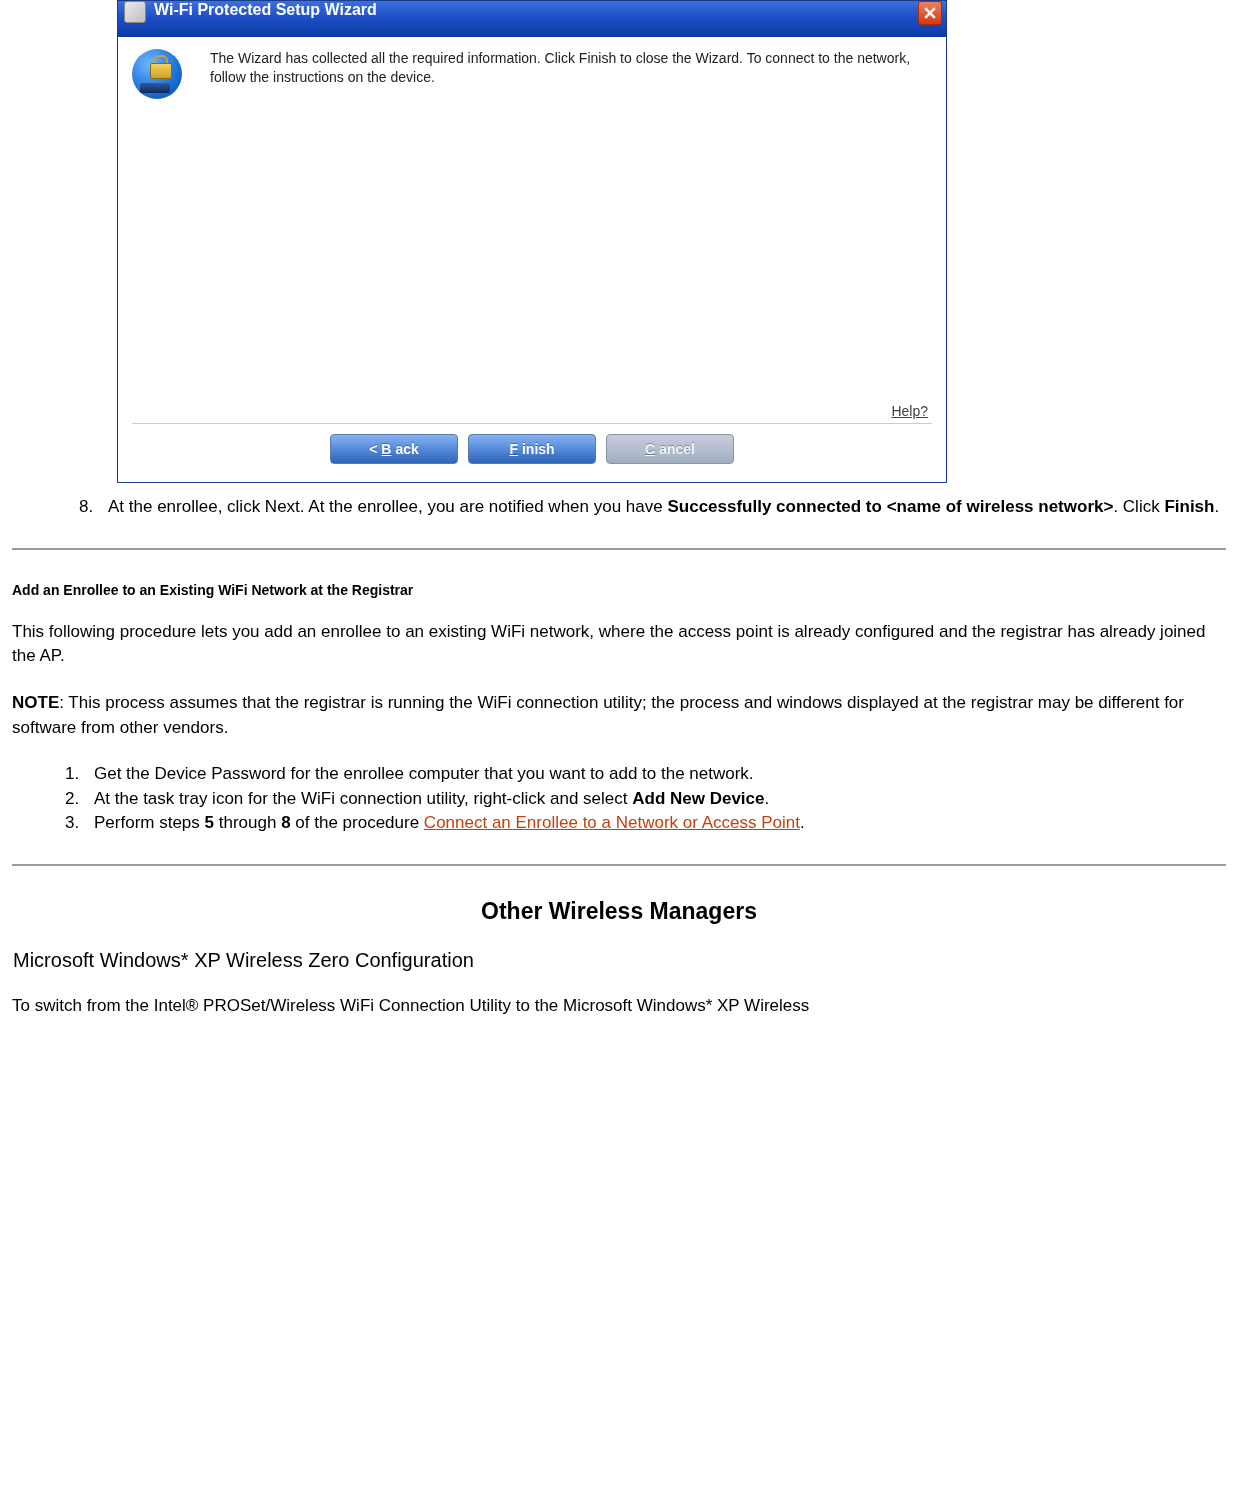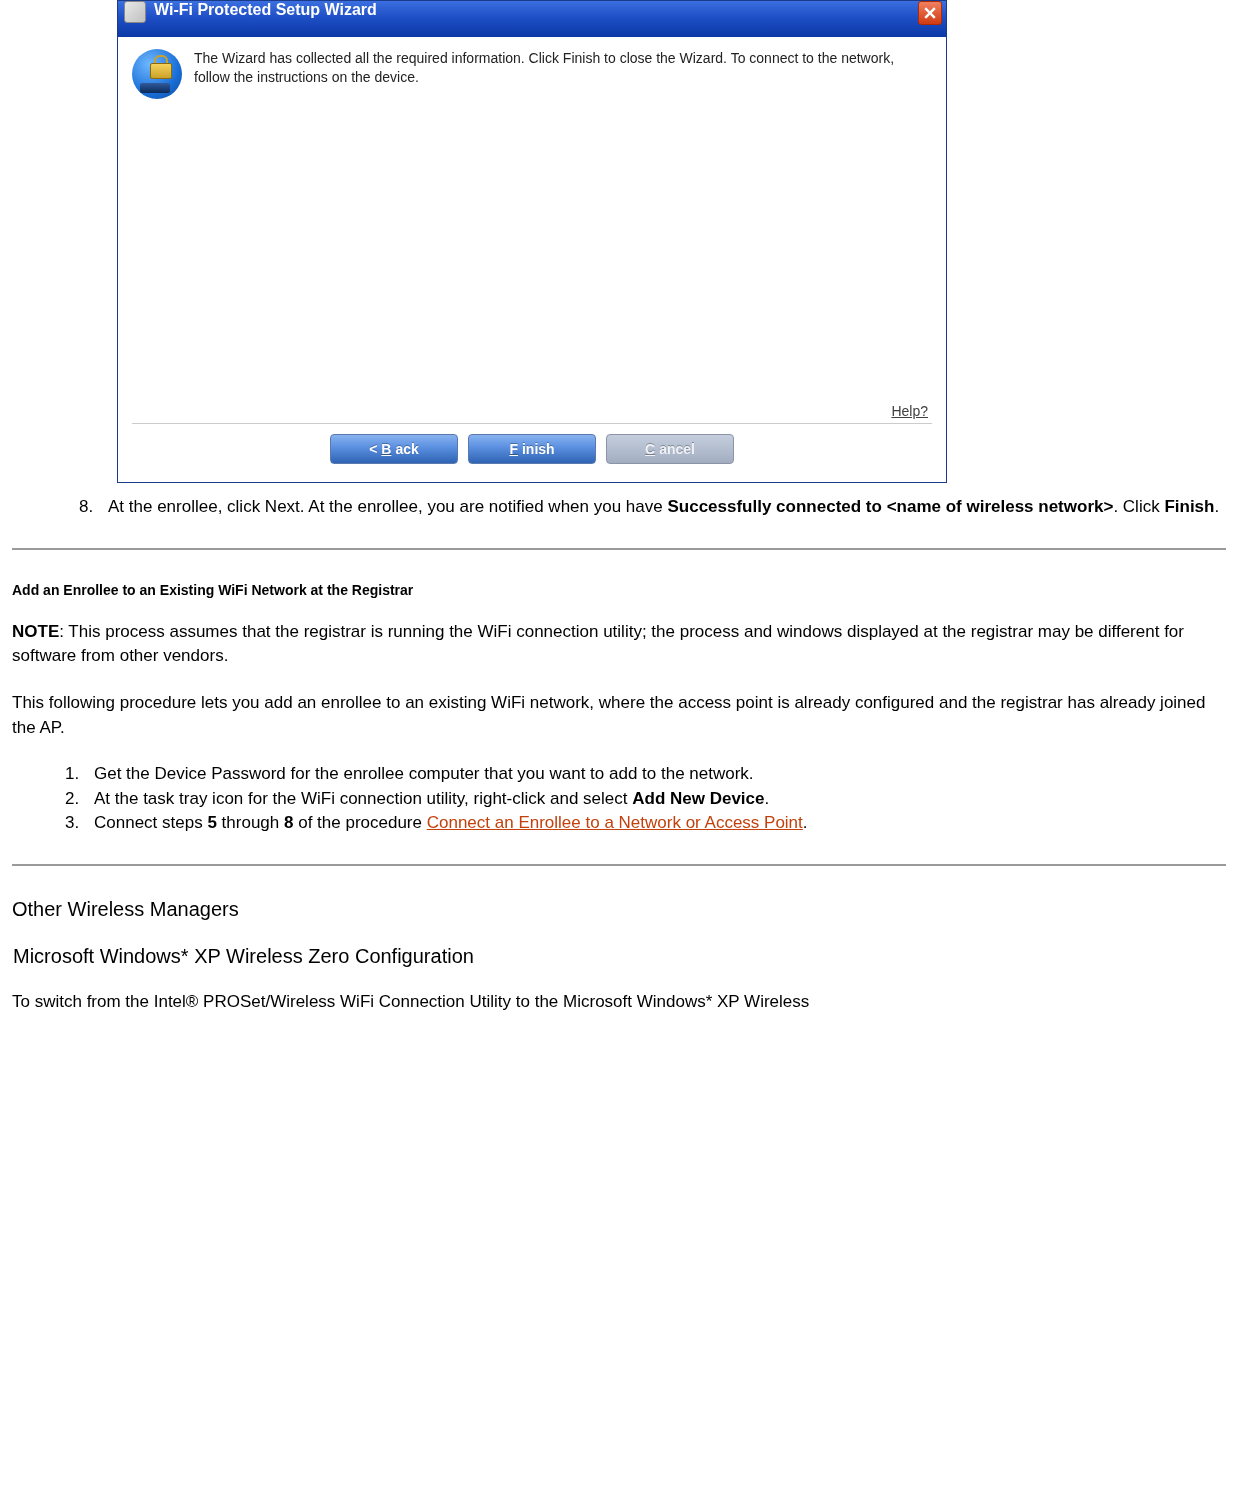--- a/index.html
+++ b/index.html
@@ -54,21 +54,21 @@
   .closebtn svg { width: 12px; height: 12px; }
   .wzbody {
     background: #fff;
     padding: 12px 14px 14px 14px;
     font-family: Tahoma, Arial, sans-serif;
     font-size: 14px;
     color: #222;
   }
   .wzmsg {
     display: flex;
-    gap: 12px;
+    gap: 28px;
     min-height: 60px;
   }
   .wzicon {
     width: 50px; height: 50px;
     flex: 0 0 auto;
     position: relative;
   }
   .wzicon .circle {
     width: 50px; height: 50px; border-radius: 50%;
     background: radial-gradient(circle at 35% 30%, #6fb8ff 0%, #1a6fd8 60%, #0a4aa0 100%);
@@ -142,22 +142,23 @@
   ol.doc.sub { padding-left: 72px; }
   hr.sep {
     border: none; border-top: 2px solid #9a9a9a;
     margin: 28px 0 32px 0;
   }
   h3 {
     font-size: 14px; font-weight: bold;
     margin: 0 0 22px 0;
   }
   h2 {
-    font-size: 20px; font-weight: normal;
+    font-size: 23px; font-weight: bold;
     margin: 0 0 24px 0;
+    text-align: center;
   }
   h4 {
     font-size: 20px; font-weight: normal;
     margin: 0 0 22px 1px;
   }
   p { margin: 0 0 22px 0; line-height: 1.45; }
   .b { font-weight: bold; }
   a.link { color: #c2410c; text-decoration: underline; }
 </style>
 </head>
@@ -212,33 +213,33 @@
   <ol class="doc" start="8">
     <li>
       <span>At the enrollee, click Next. At the enrollee, you are notified when you have </span><span class="b">Successfully connected to &lt;name of wireless network&gt;</span><span>. Click </span><span class="b">Finish</span><span>.</span>
     </li>
   </ol>
 
   <hr class="sep">
 
   <h3>Add an Enrollee to an Existing WiFi Network at the Registrar</h3>
 
+  <p>This following procedure lets you add an enrollee to an existing WiFi network, where the access point is already configured and the registrar has already joined the AP.</p>
+
   <p>
     <span class="b">NOTE</span><span>: This process assumes that the registrar is running the WiFi connection utility; the process and windows displayed at the registrar may be different for software from other vendors.</span>
   </p>
-
-  <p>This following procedure lets you add an enrollee to an existing WiFi network, where the access point is already configured and the registrar has already joined the AP.</p>
 
   <ol class="doc sub">
     <li><span>Get the Device Password for the enrollee computer that you want to add to the network.</span></li>
     <li>
       <span>At the task tray icon for the WiFi connection utility, right-click and select </span><span class="b">Add New Device</span><span>.</span>
     </li>
     <li>
-      <span>Connect steps </span><span class="b">5</span><span> through </span><span class="b">8</span><span> of the procedure </span><a class="link" href="#">Connect an Enrollee to a Network or Access Point</a><span>.</span>
+      <span>Perform steps </span><span class="b">5</span><span> through </span><span class="b">8</span><span> of the procedure </span><a class="link" href="#">Connect an Enrollee to a Network or Access Point</a><span>.</span>
     </li>
   </ol>
 
   <hr class="sep">
 
   <h2>Other Wireless Managers</h2>
 
 
   <h4>Microsoft Windows* XP Wireless Zero Configuration</h4>
 

